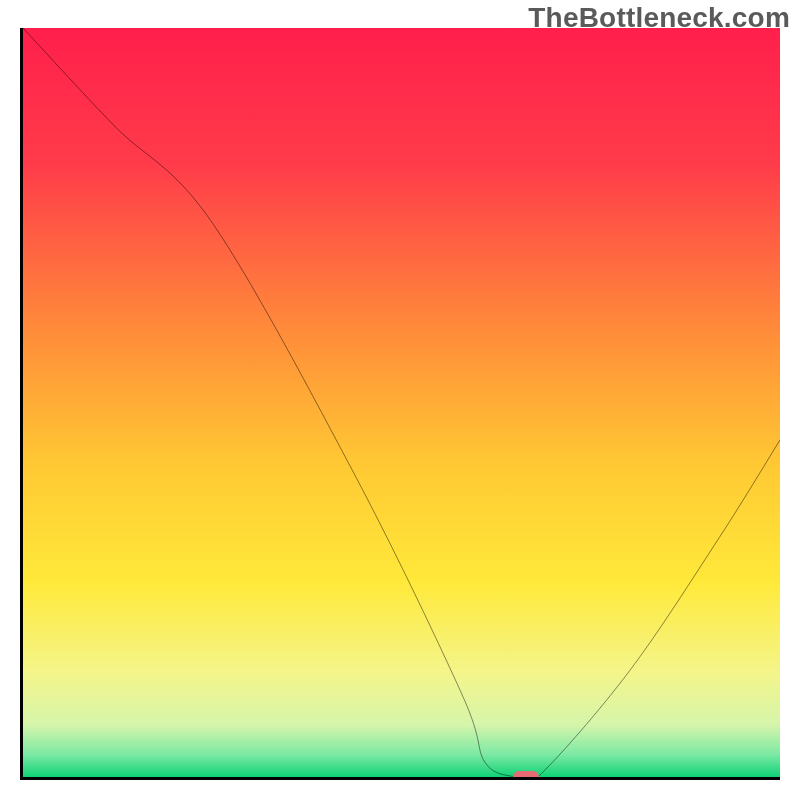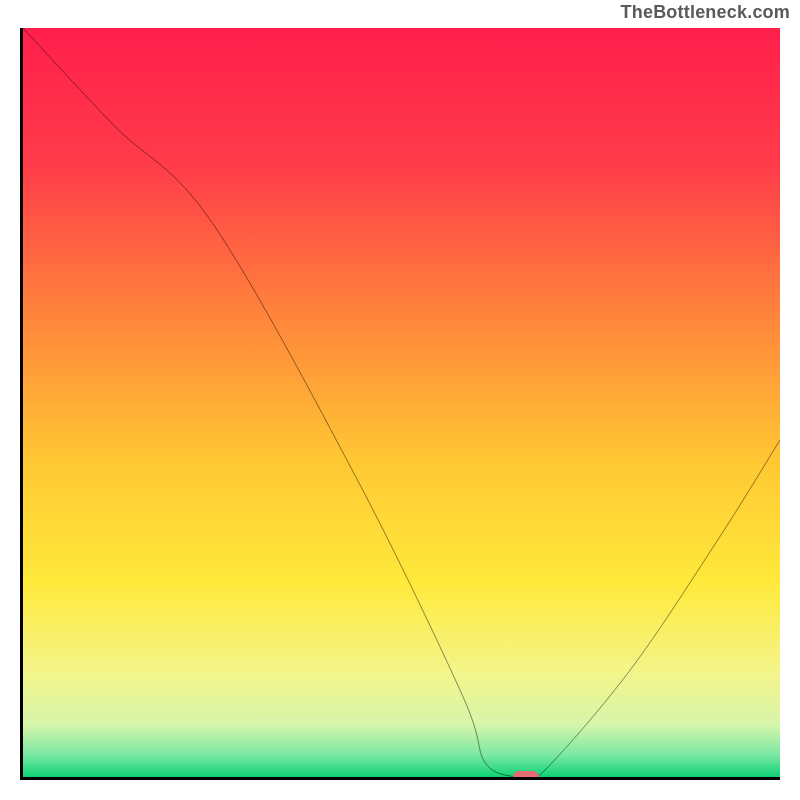--- a/index.html
+++ b/index.html
@@ -13,21 +13,21 @@
   }
   .frame {
     position: relative;
     width: 800px;
     height: 800px;
   }
   .watermark {
     position: absolute;
     top: 2px;
     right: 10px;
-    font-size: 18px;
+    font-size: 28px;
     font-weight: 600;
     color: #5a5a5a;
     letter-spacing: 0.2px;
     z-index: 5;
   }
   .plot {
     position: absolute;
     left: 20px;
     top: 28px;
     width: 760px;

